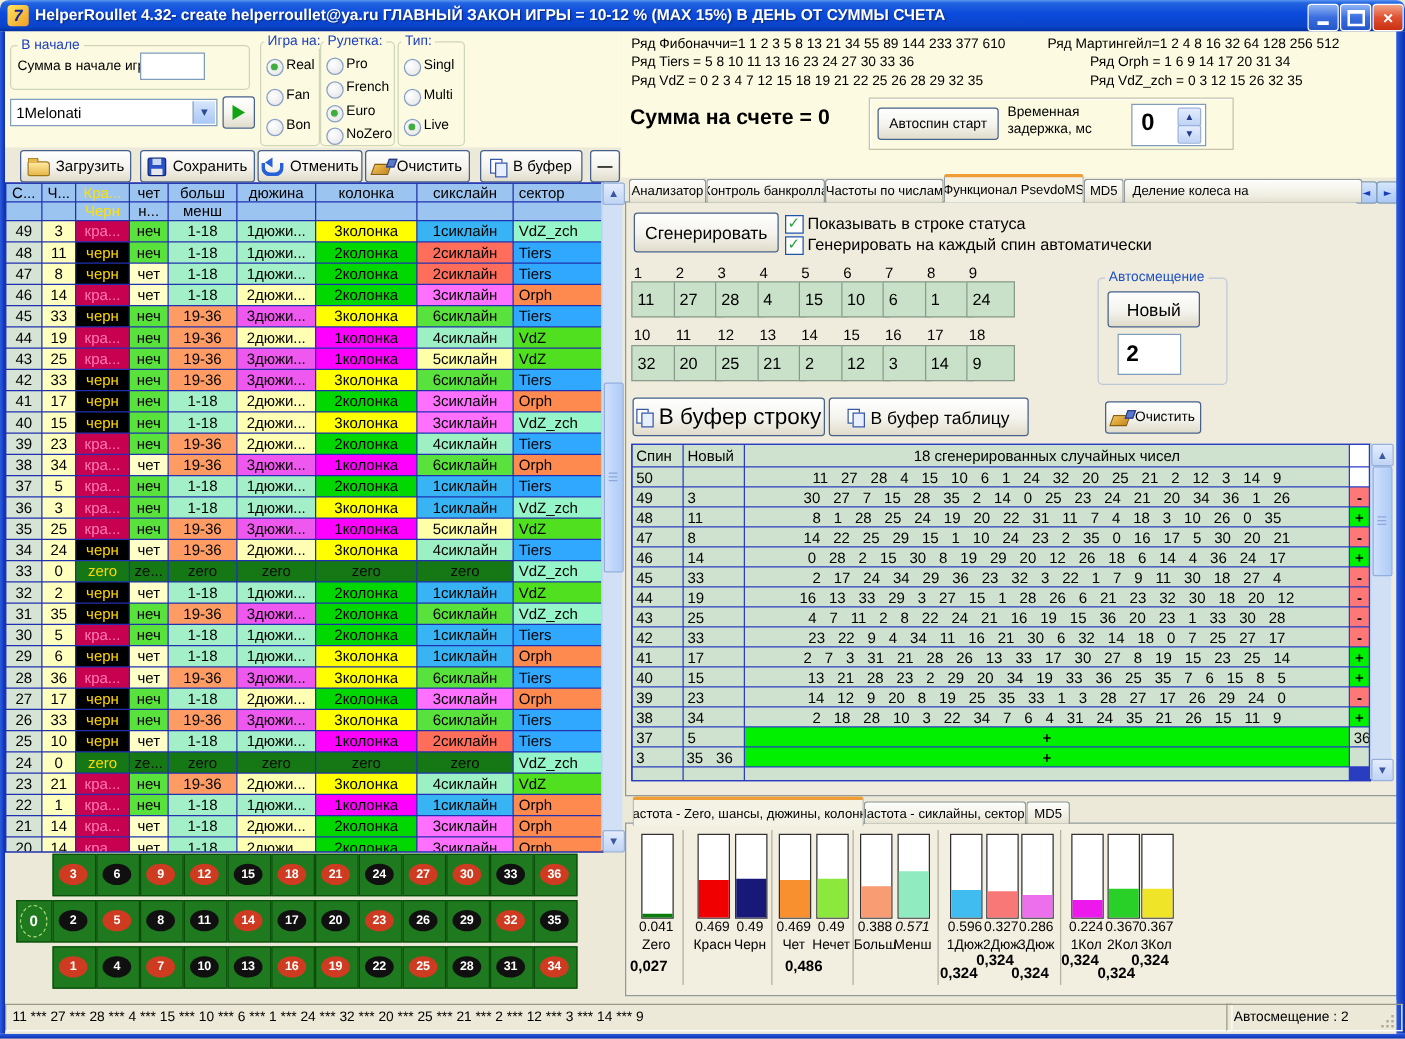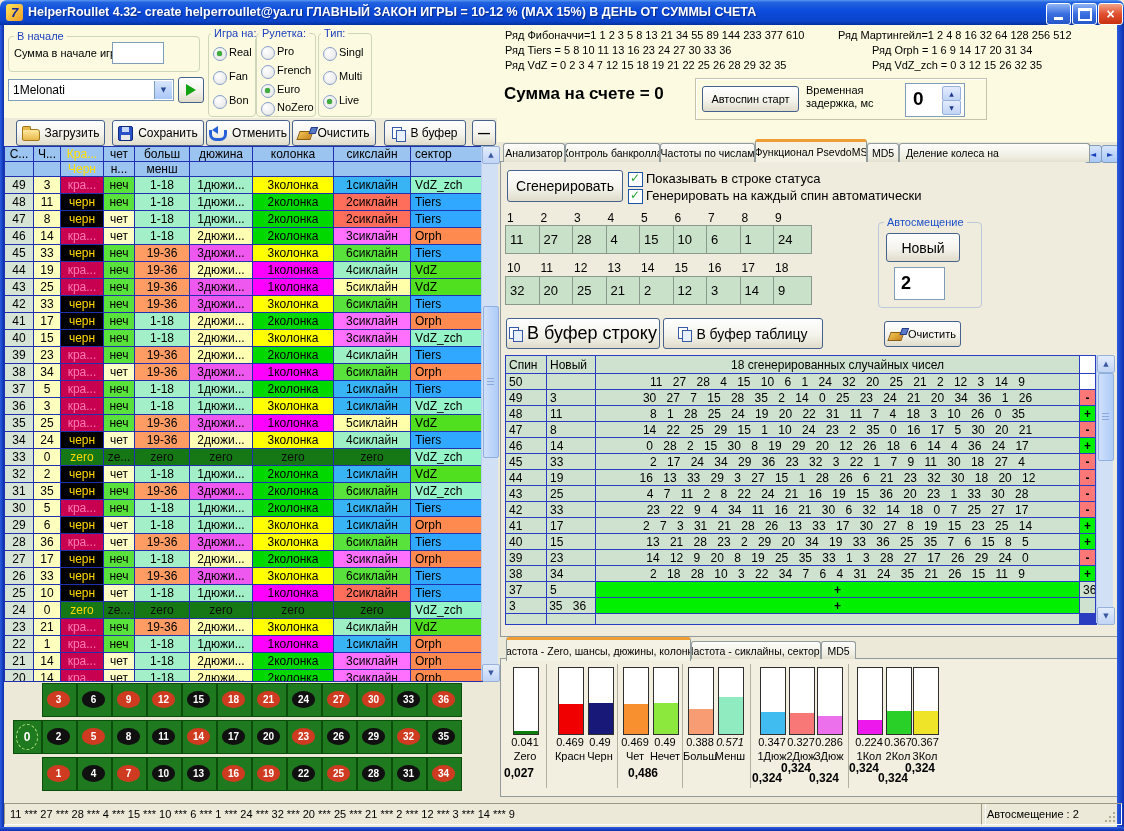--- a/index.html
+++ b/index.html
@@ -726,21 +726,21 @@
     <div class="fval" style="left: 677px;">0.388</div>
     <div class="fname" style="left: 674px;">Больш</div>
     <div class="fbar" style="left: 718px;">
       <div class="ffill" style="background: rgb(144, 236, 192); height: 37px;"></div>
     </div>
     <div class="fval" style="left: 707px; font-style: italic;">0.571</div>
     <div class="fname" style="left: 704px;">Менш</div>
     <div class="fbar" style="left: 760px;">
       <div class="ffill" style="background: rgb(64, 188, 240); height: 22px;"></div>
     </div>
-    <div class="fval" style="left: 749px;">0.347</div>
+    <div class="fval" style="left: 749px;">0.596</div>
     <div class="fname" style="left: 746px;">1Дюж</div>
     <div class="fbar" style="left: 789px;">
       <div class="ffill" style="background: rgb(248, 120, 120); height: 21px;"></div>
     </div>
     <div class="fval" style="left: 778px;">0.327</div>
     <div class="fname" style="left: 775px;">2Дюж</div>
     <div class="fbar" style="left: 817px;">
       <div class="ffill" style="background: rgb(236, 112, 236); height: 18px;"></div>
     </div>
     <div class="fval" style="left: 806px;">0.286</div>

